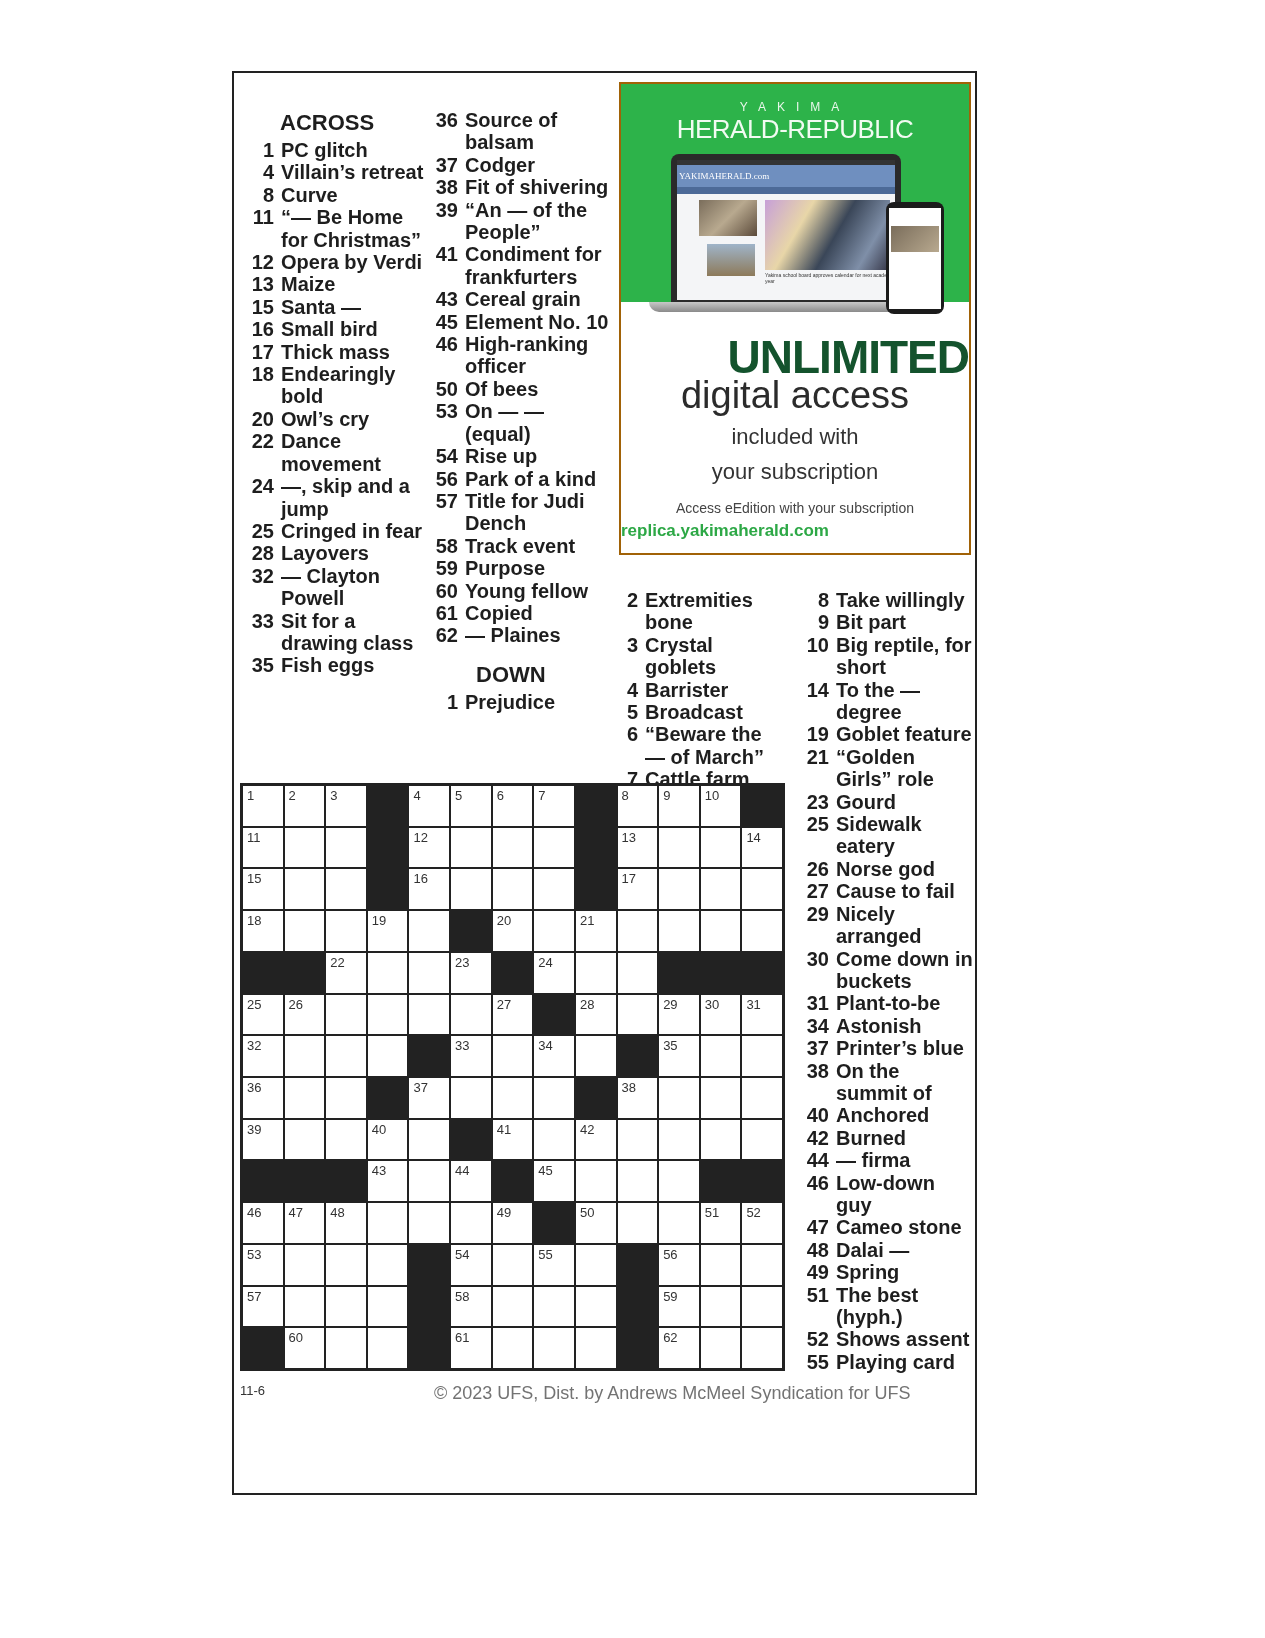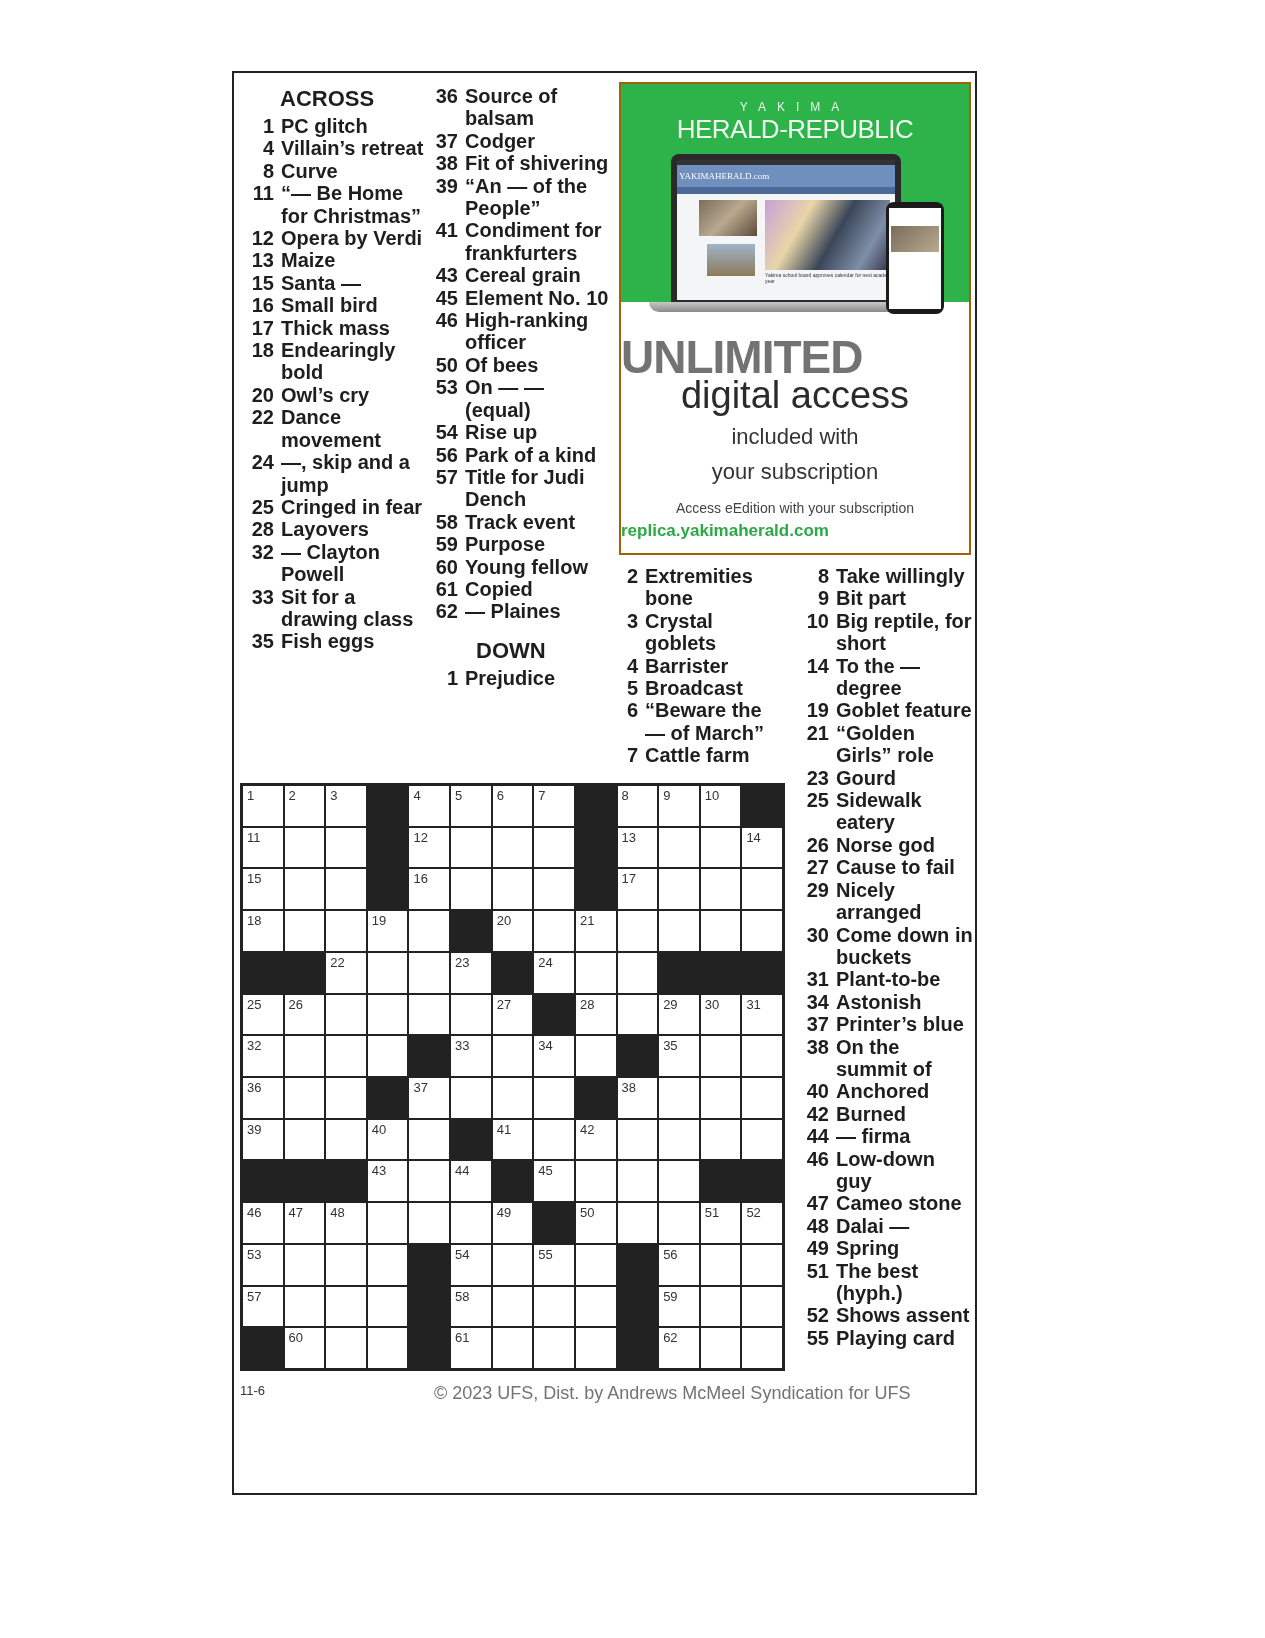--- a/index.html
+++ b/index.html
@@ -1,19 +1,19 @@
 <!DOCTYPE html>
 <html><head>
 <meta charset="utf-8">
 <style>
   html, body { margin: 0; padding: 0; background: #ffffff; }
   body { width: 1265px; height: 1638px; position: relative; font-family: "Liberation Sans", sans-serif; color: #1a1a1a; }
   .frame { position: absolute; left: 232px; top: 71px; width: 745px; height: 1424px; border: 2px solid #222; box-sizing: border-box; }
 
-  .clues { position: absolute; font-weight: bold; font-size: 20px; line-height: 22.4px; color: #1e1e1e; }
+  .clues { position: absolute; font-weight: bold; font-size: 20px; line-height: 22.4px; color: #1e1e1e; margin-top: 24px; }
   .clue { display: flex; }
   .clue .num { width: 30px; text-align: right; flex: none; padding-right: 7px; }
   .clue .txt { flex: 1; }
   .heading { font-size: 22px; font-weight: bold; line-height: 28px; }
 
   #col1 { left: 244px; top: 85px; width: 180px; }
   #col1 .heading { padding-left: 36px; margin-bottom: 2px; }
   #col2 { left: 428px; top: 85px; width: 185px; }
   #col2 .heading { padding-left: 48px; margin-top: 14px; margin-bottom: 2px; }
   #col3 { left: 612px; top: 565px; width: 175px; }
@@ -31,21 +31,21 @@
   .screen-head { height: 22px; background: #6f8fbf; color: #fff; font-family: "Liberation Serif", serif; font-size: 9px; padding-left: 2px; line-height: 22px; }
   .screen-nav { height: 7px; background: #4c6a98; }
   .screen-img1 { position: absolute; left: 22px; top: 40px; width: 58px; height: 36px; background: linear-gradient(135deg,#7a6d5b,#b8a98f 50%,#5b4a3a); }
   .screen-img2 { position: absolute; left: 88px; top: 40px; width: 125px; height: 70px; background: linear-gradient(120deg,#c7a0d8,#e8d6a8 30%,#3a4658 55%,#7f8fa8 80%,#334); }
   .screen-img3 { position: absolute; left: 30px; top: 84px; width: 48px; height: 32px; background: linear-gradient(180deg,#9fb4c9,#8d7a5a); }
   .screen-cap { position: absolute; left: 88px; top: 112px; font-size: 5px; color: #333; }
   .laptop-base { position: absolute; left: 28px; top: 218px; width: 285px; height: 10px; background: linear-gradient(#c8c8c8,#8a8a8a); border-radius: 0 0 10px 10px; }
   .phone { position: absolute; left: 265px; top: 118px; width: 58px; height: 112px; background: #1b1b1b; border-radius: 8px; }
   .phone-screen { position: absolute; left: 3px; top: 6px; right: 3px; bottom: 5px; background: #fff; }
   .phone-img { position: absolute; left: 2px; top: 18px; right: 2px; height: 26px; background: linear-gradient(135deg,#7a6d5b,#b8a98f); }
-  .ad-unlimited { position: absolute; top: 246px; width: 100%; text-align: left; color: #737373; font-size: 46px; font-weight: bold; letter-spacing: -1px; }
+  .ad-unlimited { position: absolute; top: 246px; width: 100%; text-align: right; color: #14532d; font-size: 46px; font-weight: bold; letter-spacing: -1px; }
   .ad-digital { position: absolute; top: 290px; width: 100%; text-align: center; color: #2b2b2b; font-size: 38px; }
   .ad-included { position: absolute; top: 340px; width: 100%; text-align: center; color: #333; font-size: 22px; }
   .ad-your { position: absolute; top: 375px; width: 100%; text-align: center; color: #333; font-size: 22px; }
   .ad-access { position: absolute; top: 416px; width: 100%; text-align: center; color: #444; font-size: 14px; }
   .ad-url { position: absolute; top: 437px; width: 100%; text-align: left; color: #2da846; font-size: 17px; font-weight: bold; }
 
   .grid { position: absolute; left: 240px; top: 783px; width: 545px; height: 588px; border: 3px solid #222; box-sizing: border-box; display: grid; grid-template-columns: repeat(13, 1fr); grid-template-rows: repeat(14, 1fr); background: #222; gap: 2px; }
   .cell { background: #fff; position: relative; }
   .cell.black { background: #222; }
   .cell .cn { position: absolute; left: 4px; top: 2px; font-size: 13px; font-weight: normal; color: #333; }

